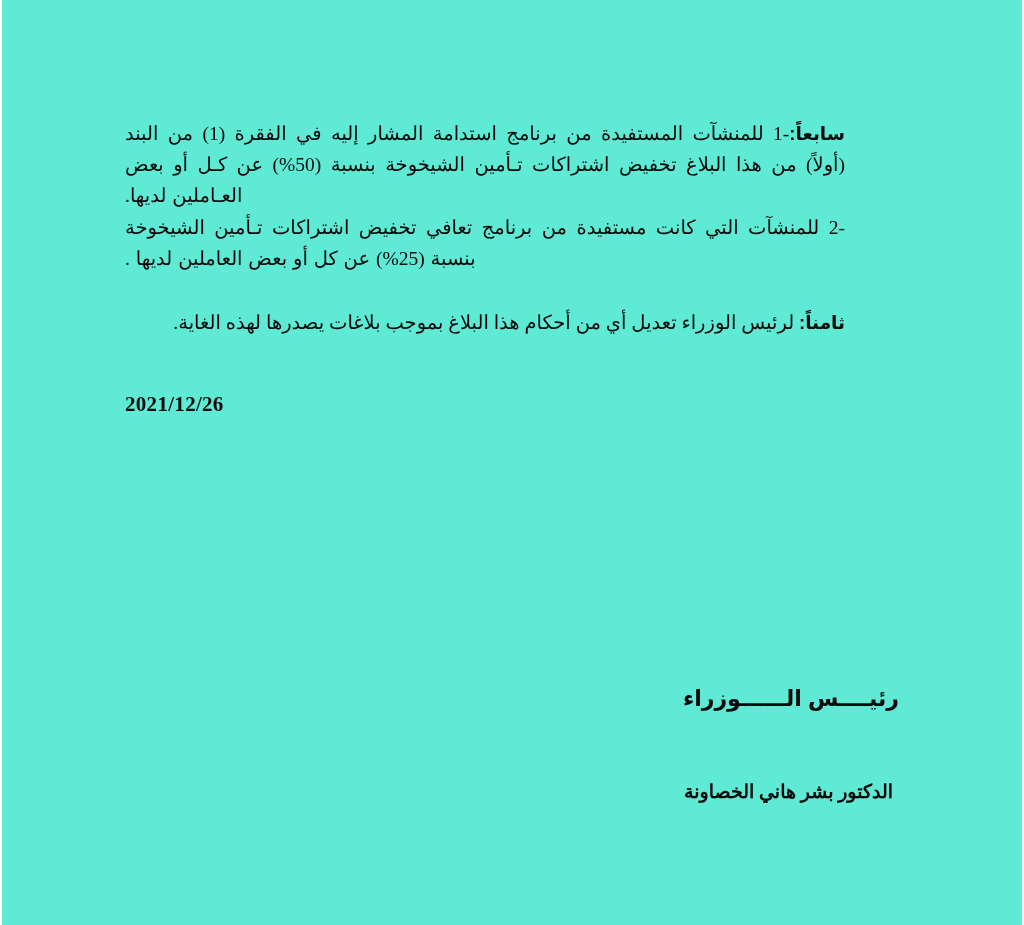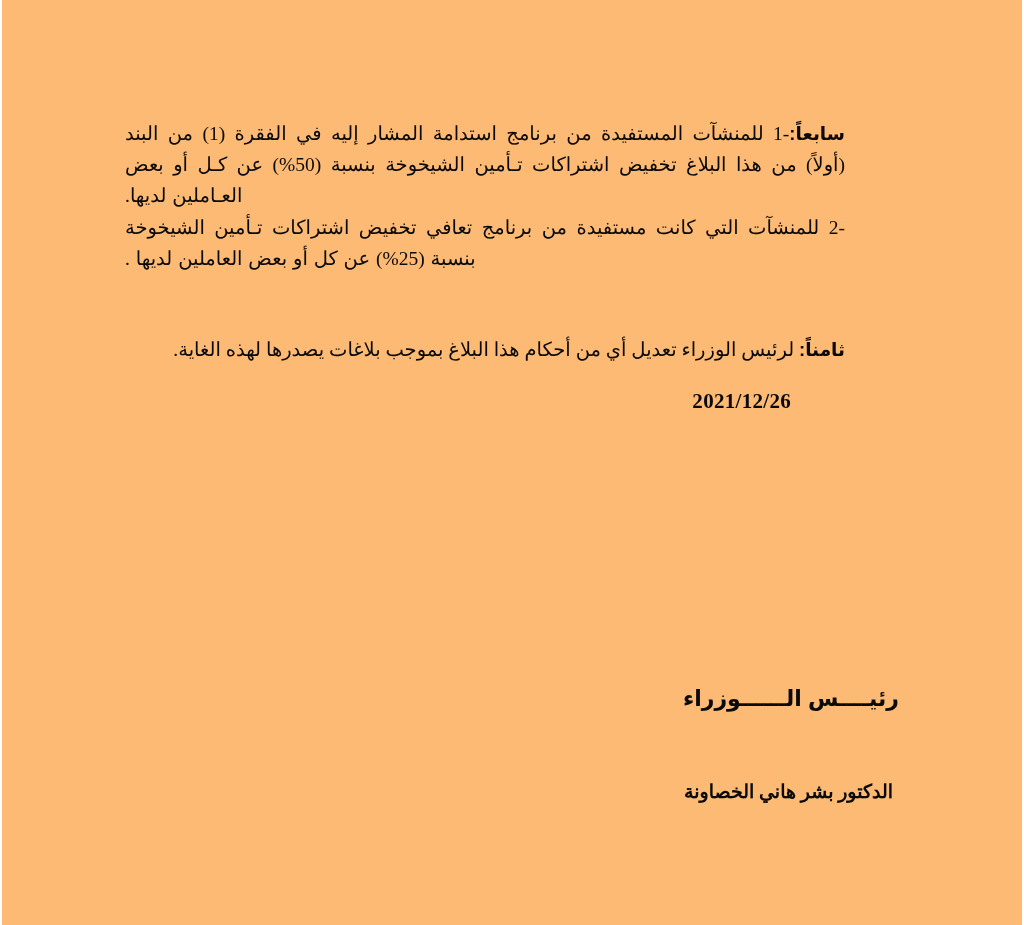--- a/index.html
+++ b/index.html
@@ -13,21 +13,21 @@
     font-family: "Liberation Serif", "DejaVu Serif", serif;
     color: #0a0a0a;
     -webkit-font-smoothing: antialiased;
   }
 
   .page {
     position: relative;
     width: 1020px;
     height: 925px;
     margin: 0 auto;
-    background: #fdba74;
+    background: #5eead4;
     overflow: hidden;
   }
 
   
   .content {
     position: absolute;
     top: 0;
     right: 0;
     left: 0;
     padding: 118px 177px 0 123px;
@@ -63,34 +63,34 @@
     font-family: "Liberation Sans", "DejaVu Sans", sans-serif;
     font-size: 18.5px;
   }
 
   .marker {
     font-family: "Liberation Serif", "DejaVu Serif", serif;
   }
 
   
   .section-eight {
-    margin-top: 60px;
+    margin-top: 33px;
     direction: rtl;
     text-align: justify;
     text-align-last: right;
     font-size: 19.5px;
     line-height: 31px;
     padding-left: 0;
     padding-right: 0;
   }
 
   
   .date-line {
-    margin-top: 24px;
-    text-align: right;
+    margin-top: 54px;
+    text-align: left;
     direction: ltr;
     font-weight: bold;
     font-size: 21px;
     letter-spacing: 0.3px;
     padding-right: 54px;
   }
 
   
   .signature-block {
     position: absolute;

